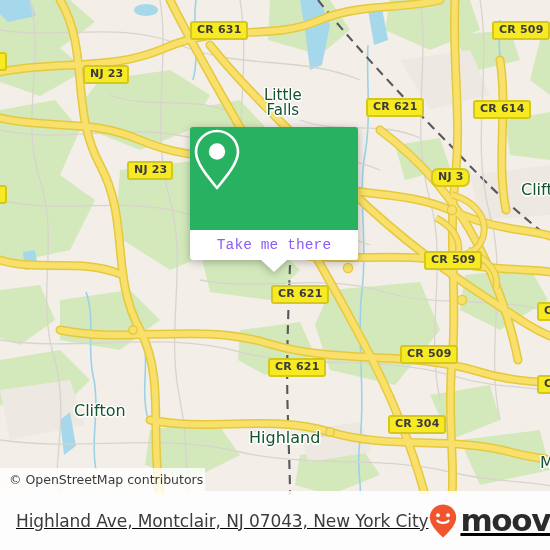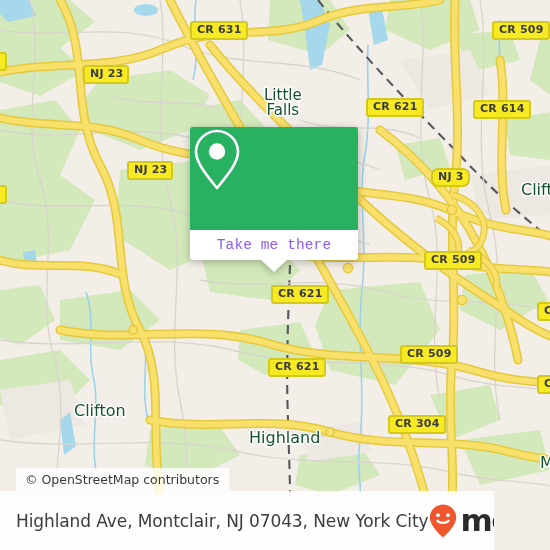--- a/index.html
+++ b/index.html
@@ -68,38 +68,39 @@
   }
   #card-tail{
     position:absolute;left:50%;bottom:-12px;margin-left:-13px;
     width:0;height:0;
     border-left:13px solid transparent;border-right:13px solid transparent;
     border-top:12px solid #ffffff;
   }
 
   
   #attrib{
-    position:absolute;left:16px;top:468px;height:23px;
+    position:absolute;left:0;top:468px;height:23px;
     background:rgba(255,255,255,.80);
     display:flex;align-items:center;
-    padding:0 10px 0 9px;
+    padding:0 2px 0 9px;
     box-sizing:border-box;
   }
   #attrib span{
     color:#3a3a3a;font-size:12.5px;font-family:"DejaVu Sans", sans-serif;
     white-space:nowrap;
   }
 
   
   #footer{
-    position:absolute;left:0;top:491px;width:494px;height:59px;
+    position:absolute;left:0;top:491px;width:550px;height:59px;
     background:rgba(255,255,255,.88);
     display:flex;align-items:center;justify-content:space-between;
     padding:0 14px 0 16px;box-sizing:border-box;
     overflow:hidden;
+    text-decoration:underline;
   }
   #footer-addr{
     color:#3b3b40;font-size:17px;font-family:"DejaVu Sans", sans-serif;
     white-space:nowrap;letter-spacing:-.1px;
   }
   #brand{display:flex;align-items:center;gap:2px;}
   #brand-word{
     color:#2b2b2b;font-size:31px;font-family:"DejaVu Sans", sans-serif;
     font-weight:bold;letter-spacing:-1.4px;line-height:31px;
   }

